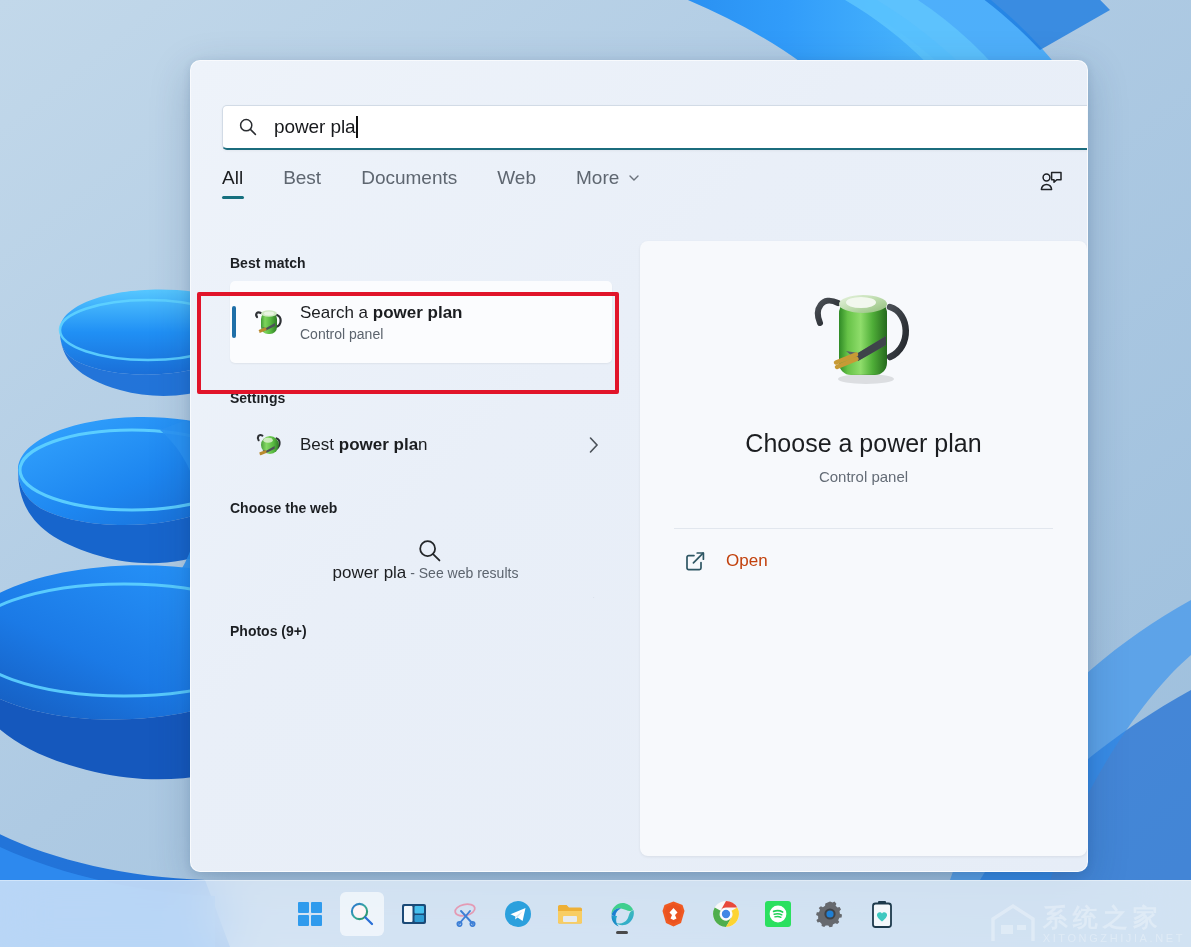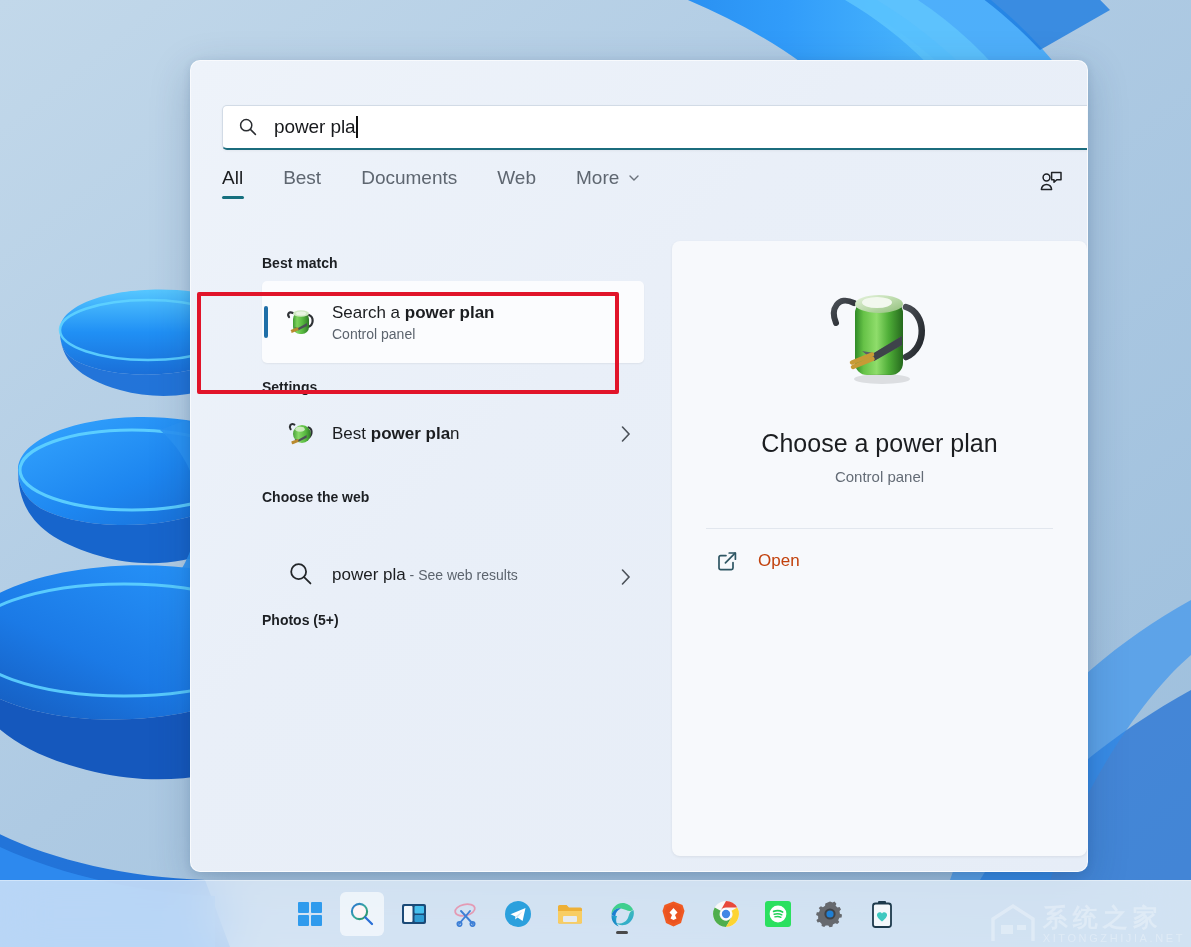--- a/index.html
+++ b/index.html
@@ -142,21 +142,20 @@
     width: 34px; height: 30px;
     display: flex; align-items: center; justify-content: center;
   }
 
   
   #content {
     position: absolute;
     left: 0; top: 180px;
     right: 0; bottom: 0;
     display: flex;
-    padding-left: 32px;
   }
   #results-col {
     width: 449px;
     padding-left: 39px;
     padding-top: 14px;
     flex: 0 0 auto;
   }
   .section-head {
     font-size: 14px;
     font-weight: bold;
@@ -207,21 +206,21 @@
   .list-row {
     width: 382px;
     height: 58px;
     display: flex;
     align-items: center;
     border-radius: 5px;
   }
   .chev-right { margin-left: auto; margin-right: 12px; }
 
   
-  .web-row { height: 72px; align-items: flex-end; padding-top: 12px; }
+  .web-row { height: 72px; align-items: center; padding-top: 12px; flex-direction: column; }
   .web-row .res-texts { margin-top: -2px; }
   .web-title { font-size: 17px; color: #1b1d20; line-height: 1.35; max-width: 235px; }
   .web-title .sub { color: #5c646e; font-size: 14px; }
 
   
   #preview-pane {
     margin-left: 0;
     width: 482px;
     height: 615px;
     background: #f7f9fc;
@@ -414,21 +413,21 @@
               <path d="M24 19 L15 24 L11 23.2 L15 26.4 L24 22" fill="#4c5157"></path>
               <path d="M14.5 24.2 L8.5 26.5 M14.8 25.6 L9 28" stroke="#b98a2e" stroke-width="1.6" stroke-linecap="round"></path>
             </svg>
           </div>
           <div class="res-texts">
             <div class="res-title"><span>Search a </span><b>power plan</b></div>
             <div class="res-sub">Control panel</div>
           </div>
         </div>
 
-        <div class="section-head" style="margin-top:16px;">Settings</div>
+        <div class="section-head" style="margin-top:27px;">Settings</div>
 
         <div class="list-row">
           <div class="res-icon-wrap">
             <svg width="34" height="34" viewBox="0 0 36 36">
               <defs>
                 <linearGradient id="batG2" x1="0" y1="0" x2="1" y2="0">
                   <stop offset="0%" stop-color="#4aa03a"></stop>
                   <stop offset="30%" stop-color="#86d965"></stop>
                   <stop offset="70%" stop-color="#56b83f"></stop>
                   <stop offset="100%" stop-color="#2f7a26"></stop>
@@ -460,21 +459,21 @@
             </svg>
           </div>
           <div class="res-texts">
             <div class="web-title"><span>power pla</span><span class="sub"> - See web results</span></div>
           </div>
           <svg class="chev-right" style="margin-top:12px;" width="13" height="20" viewBox="0 0 13 20" fill="none" stroke="#4b5159" stroke-width="1.6" stroke-linecap="round">
             <path d="M3.5 3 L10 10 L3.5 17"></path>
           </svg>
         </div>
 
-        <div class="section-head" style="margin-top:25px;">Photos (5+)</div>
+        <div class="section-head" style="margin-top:25px;">Photos (9+)</div>
       </div>
 
       <div id="preview-pane">
         <div id="preview-icon">
           <svg width="116" height="116" viewBox="0 0 116 116">
             <defs>
               <linearGradient id="bigBat" x1="0" y1="0" x2="1" y2="0">
                 <stop offset="0%" stop-color="#2f8a26"></stop>
                 <stop offset="18%" stop-color="#66c247"></stop>
                 <stop offset="45%" stop-color="#8fdd6b"></stop>

